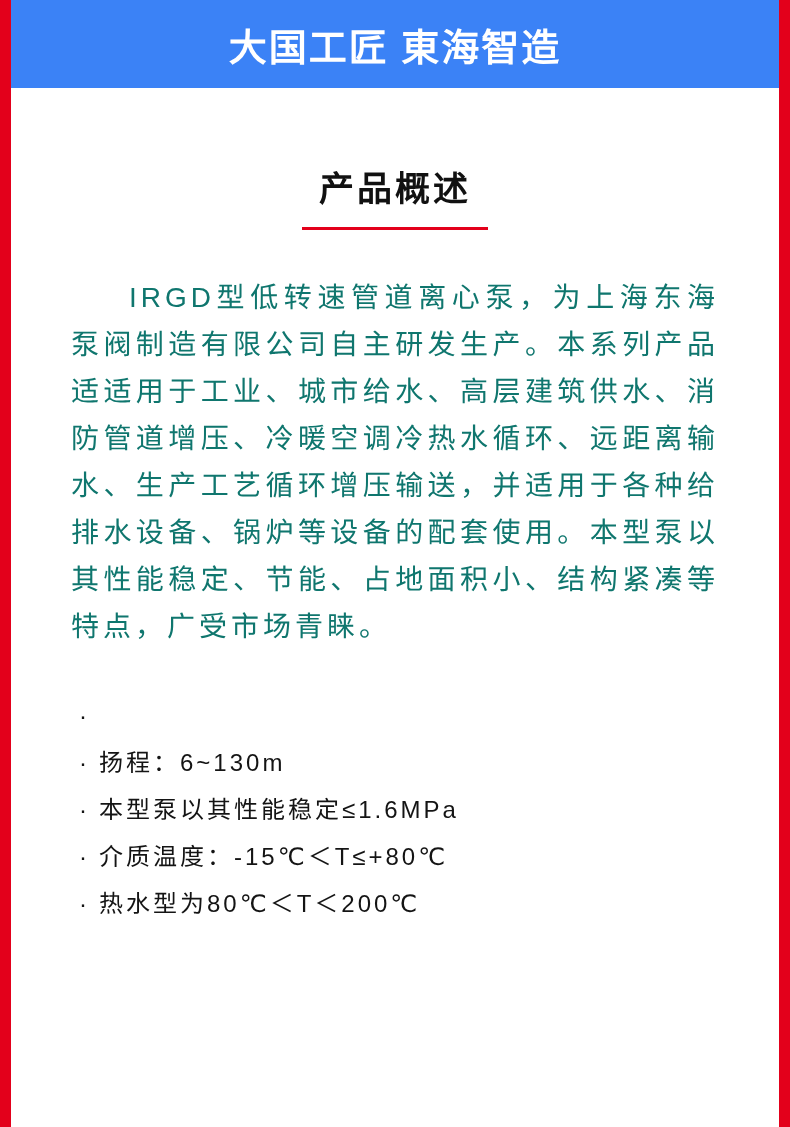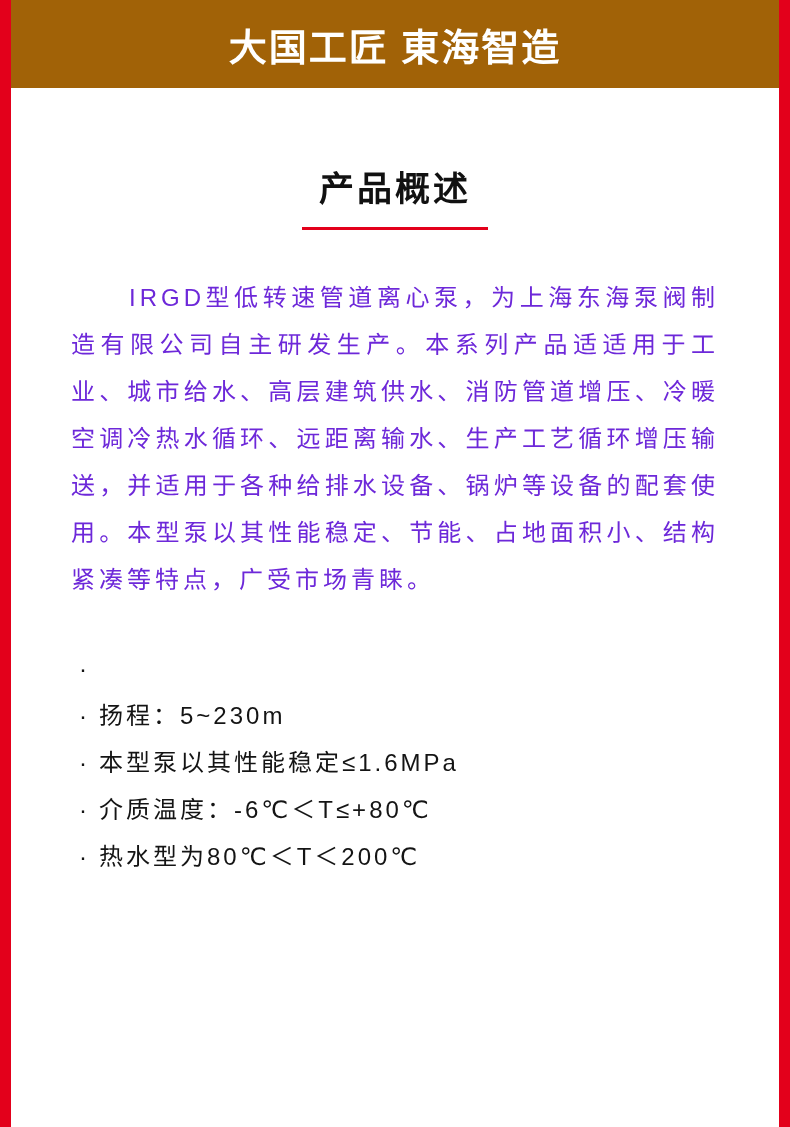--- a/index.html
+++ b/index.html
@@ -28,21 +28,21 @@
   .rail-left  { left: 0; }
   .rail-right { right: 0; }
 
   
   .banner {
     position: absolute;
     left: 11px;
     right: 11px;
     top: 0;
     height: 88px;
-    background: #a16207;
+    background: #3b82f6;
     display: flex;
     align-items: center;
     justify-content: center;
   }
   .banner-title {
     color: #ffffff;
     font-size: 38px;
     font-weight: bold;
     letter-spacing: 2px;
     white-space: nowrap;
@@ -78,27 +78,27 @@
     height: 3px;
     background: #e3001b;
     margin: 16px auto 0 auto;
   }
 
   .head-1 { padding-top: 72px; }
   .head-2 { padding-top: 62px; }
 
   .body-text {
     margin: 44px 0 0 0;
-    font-size: 24px;
+    font-size: 28px;
     line-height: 47px;
     letter-spacing: 4px;
     text-align: justify;
     text-align-last: left;
     text-indent: 58px;
-    color: #6d28d9;
+    color: #0f766e;
   }
 
   .spec-list {
     list-style: none;
     margin: 42px 0 0 0;
     padding: 0 0 0 8px;
   }
   .spec-list li {
     font-size: 24px;
     letter-spacing: 3px;
@@ -134,29 +134,29 @@
 
   <p class="body-text">IRGD型低转速管道离心泵，为上海东海泵阀制造有限公司自主研发生产。本系列产品适适用于工业、城市给水、高层建筑供水、消防管道增压、冷暖空调冷热水循环、远距离输水、生产工艺循环增压输送，并适用于各种给排水设备、锅炉等设备的配套使用。本型泵以其性能稳定、节能、占地面积小、结构紧凑等特点，广受市场青睐。</p>
 
 
   <ul class="spec-list">
     <li>
       <span class="bullet">·</span>
     </li>
     <li>
       <span class="bullet">·</span>
-      <span>扬程：5~230m</span>
+      <span>扬程：6~130m</span>
     </li>
     <li>
       <span class="bullet">·</span>
       <span>本型泵以其性能稳定≤1.6MPa</span>
     </li>
     <li>
       <span class="bullet">·</span>
-      <span>介质温度：-6℃＜T≤+80℃</span>
+      <span>介质温度：-15℃＜T≤+80℃</span>
     </li>
     <li>
       <span class="bullet">·</span>
       <span>热水型为80℃＜T＜200℃</span>
     </li>
   </ul>
 
 </div>
 
 </body></html>

